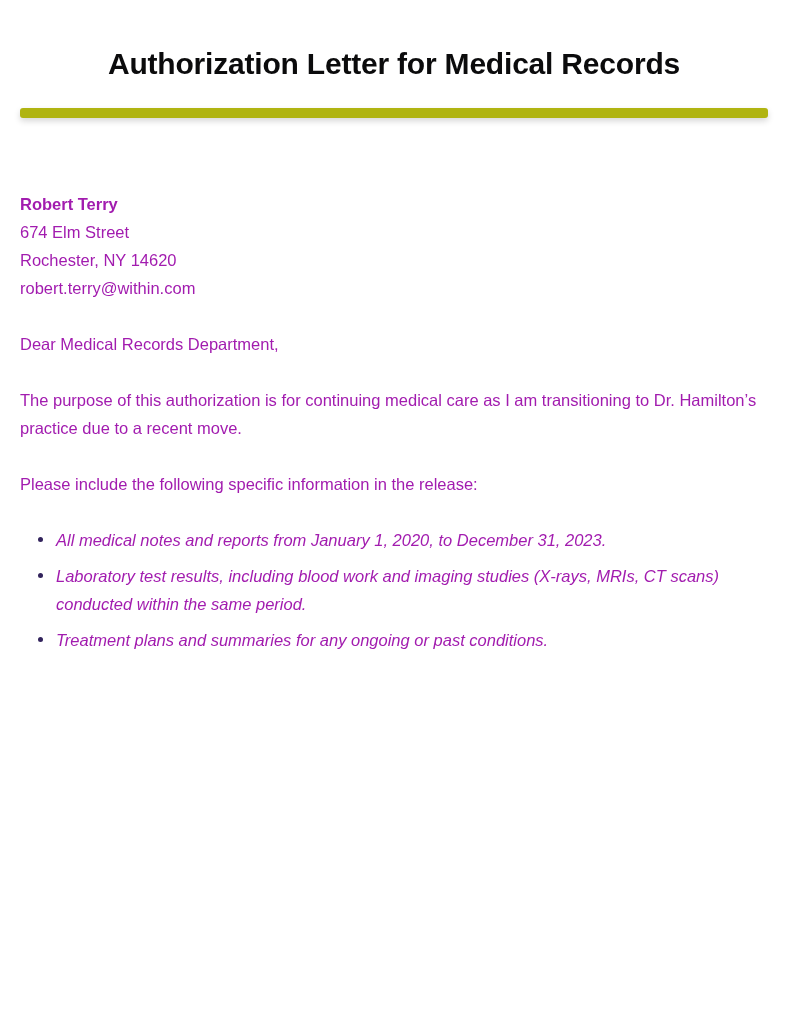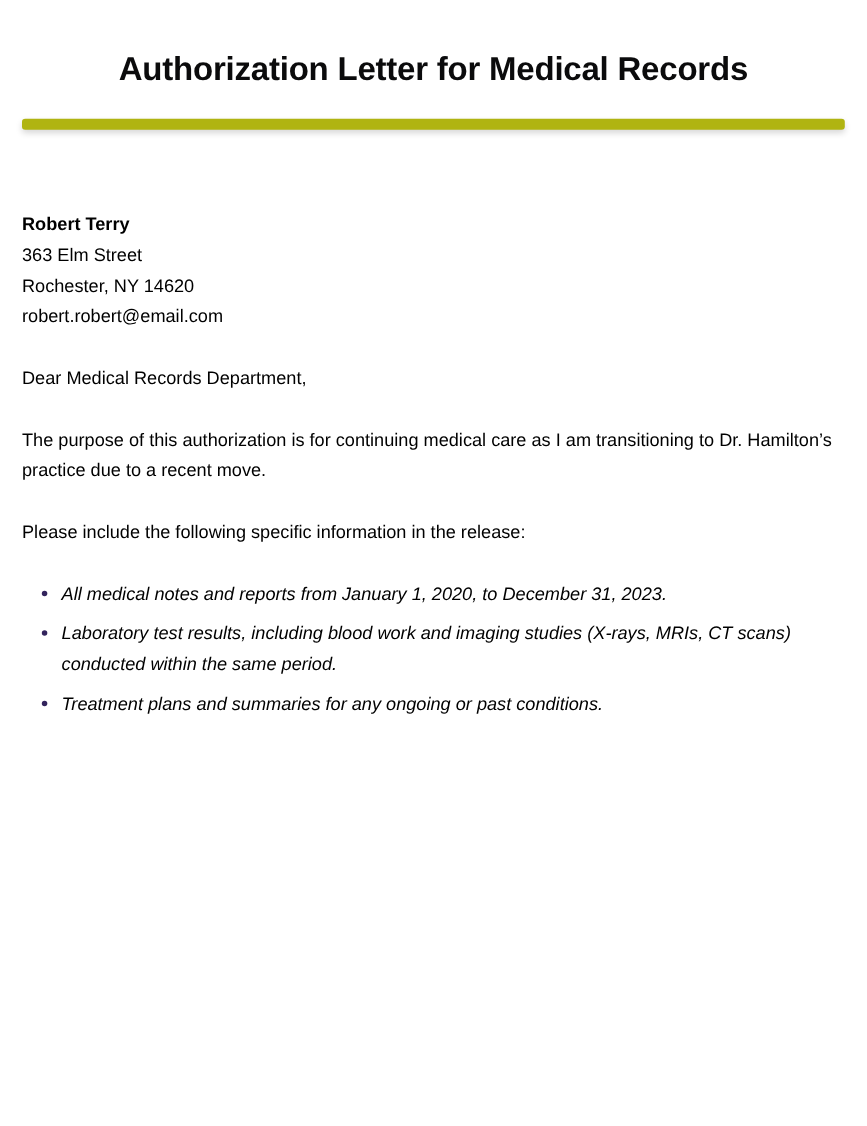--- a/index.html
+++ b/index.html
@@ -44,21 +44,21 @@
   .divider-bar {
     height: 10px;
     width: 100%;
     background: #b0b411;
     border-radius: 3px;
     box-shadow: 0 3px 6px rgba(0, 0, 0, 0.16);
   }
 
   
   .body-text {
-    color: #000000;
+    color: #a21caf;
     font-size: 16.5px;
     line-height: 28px;
   }
 
   .addr-block {
     margin-top: 0;
   }
   .sender-block {
     padding-top: 64px;
   }
@@ -110,23 +110,23 @@
 <div class="page">
 
   <h1 class="doc-title">Authorization Letter for Medical Records</h1>
 
   <div class="divider-wrap">
     <div class="divider-bar"></div>
   </div>
 
   <div class="body-text sender-block addr-block">
     <span class="addr-line name">Robert Terry</span>
-    <span class="addr-line">363 Elm Street</span>
+    <span class="addr-line">674 Elm Street</span>
     <span class="addr-line">Rochester, NY 14620</span>
-    <span class="addr-line">robert.robert@email.com</span>
+    <span class="addr-line">robert.terry@within.com</span>
   </div>
 
 
 
   <p class="body-text para">Dear Medical Records Department,</p>
 
 
   <p class="body-text para">The purpose of this authorization is for continuing medical care as I am transitioning to Dr. Hamilton’s practice due to a recent move.</p>
 
   <p class="body-text para">Please include the following specific information in the release:</p>

